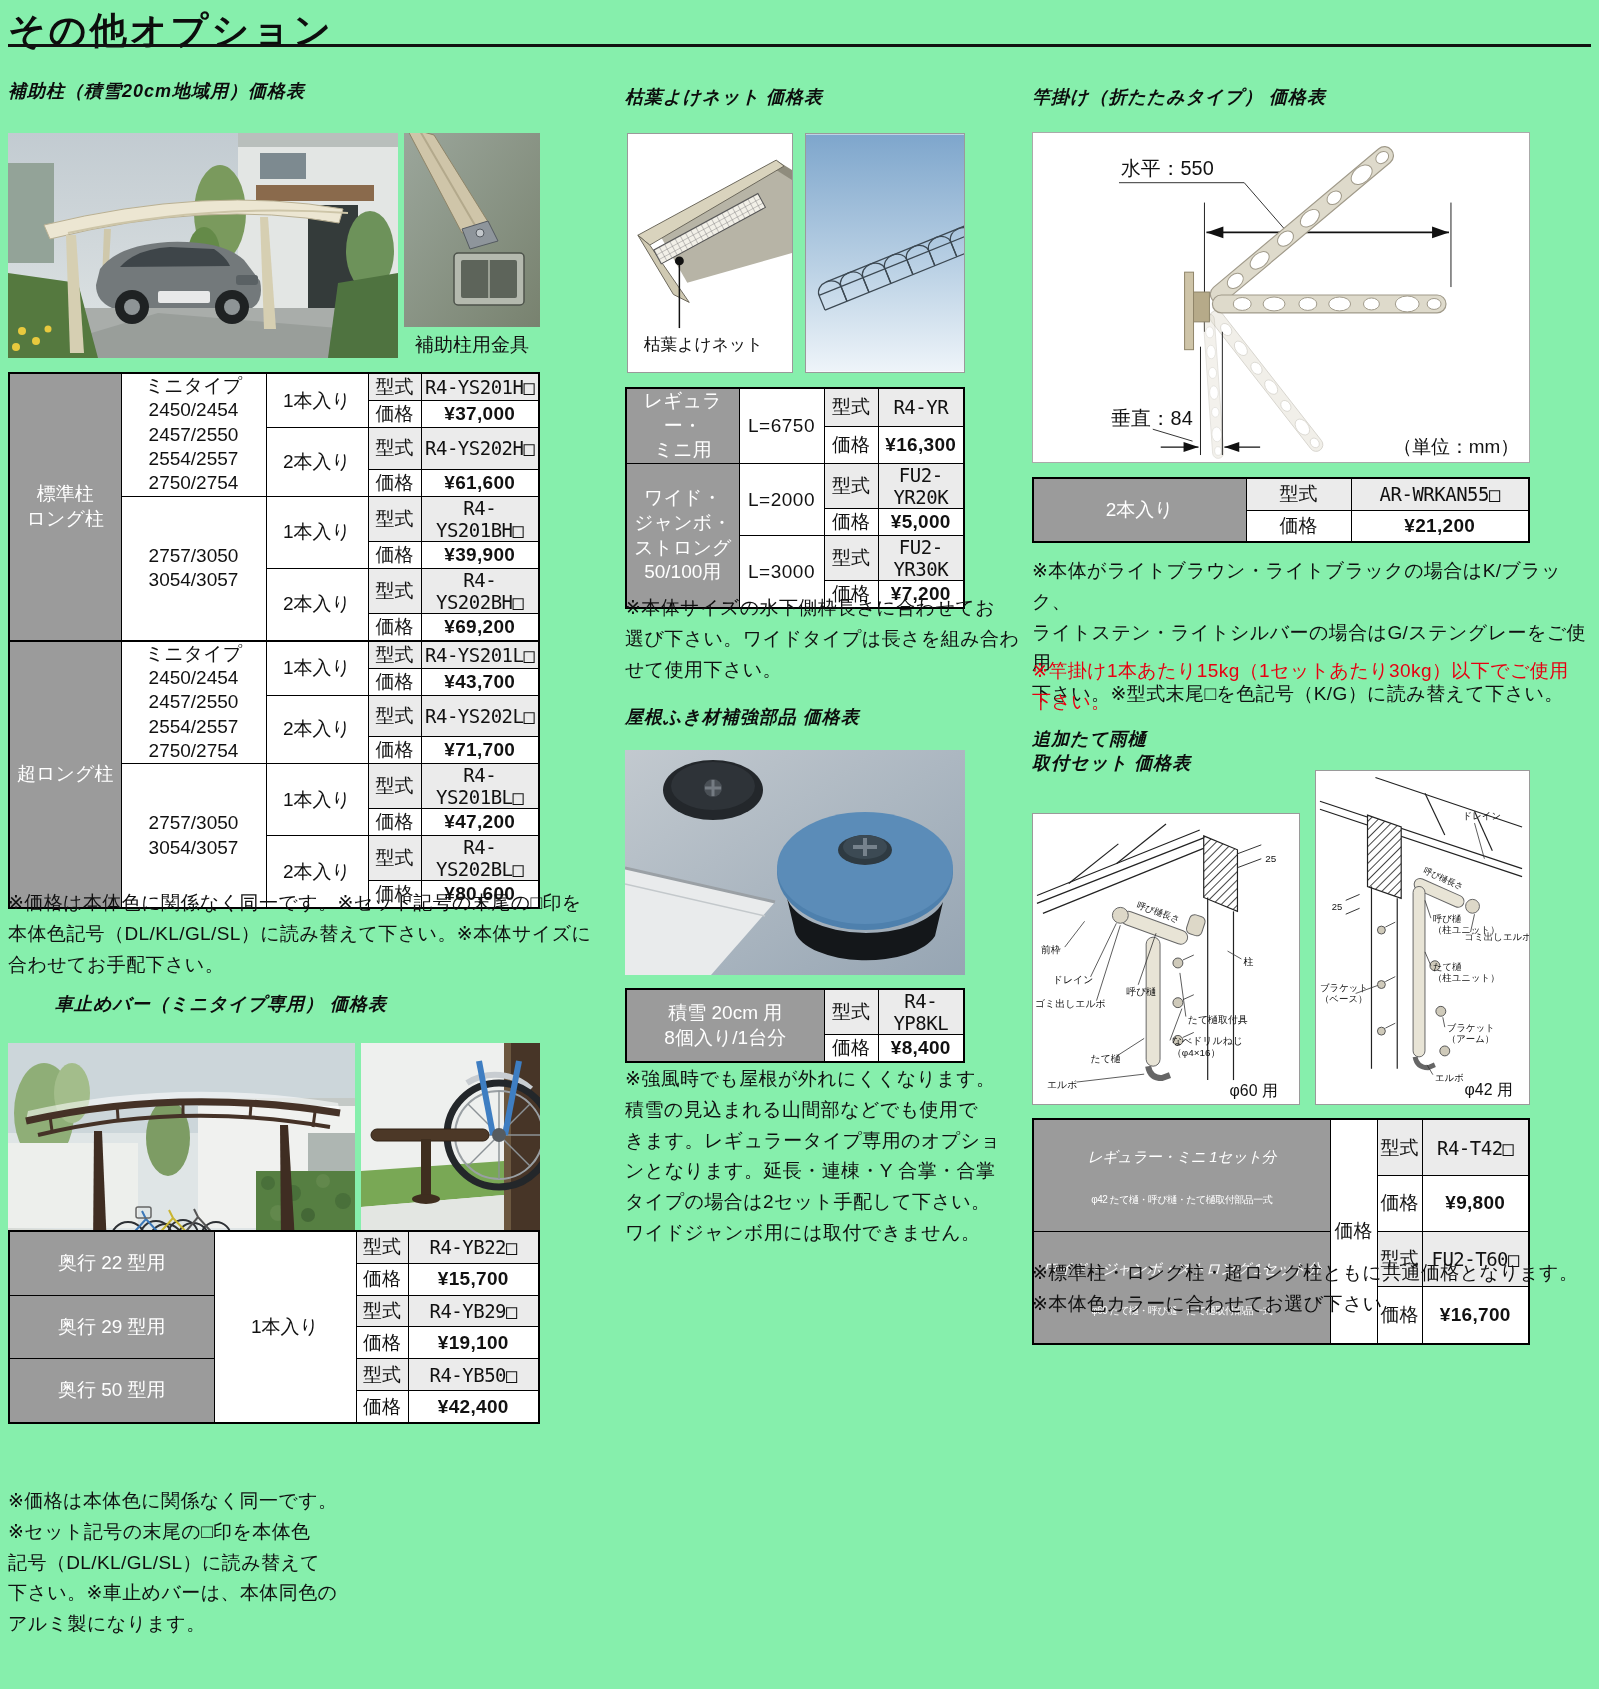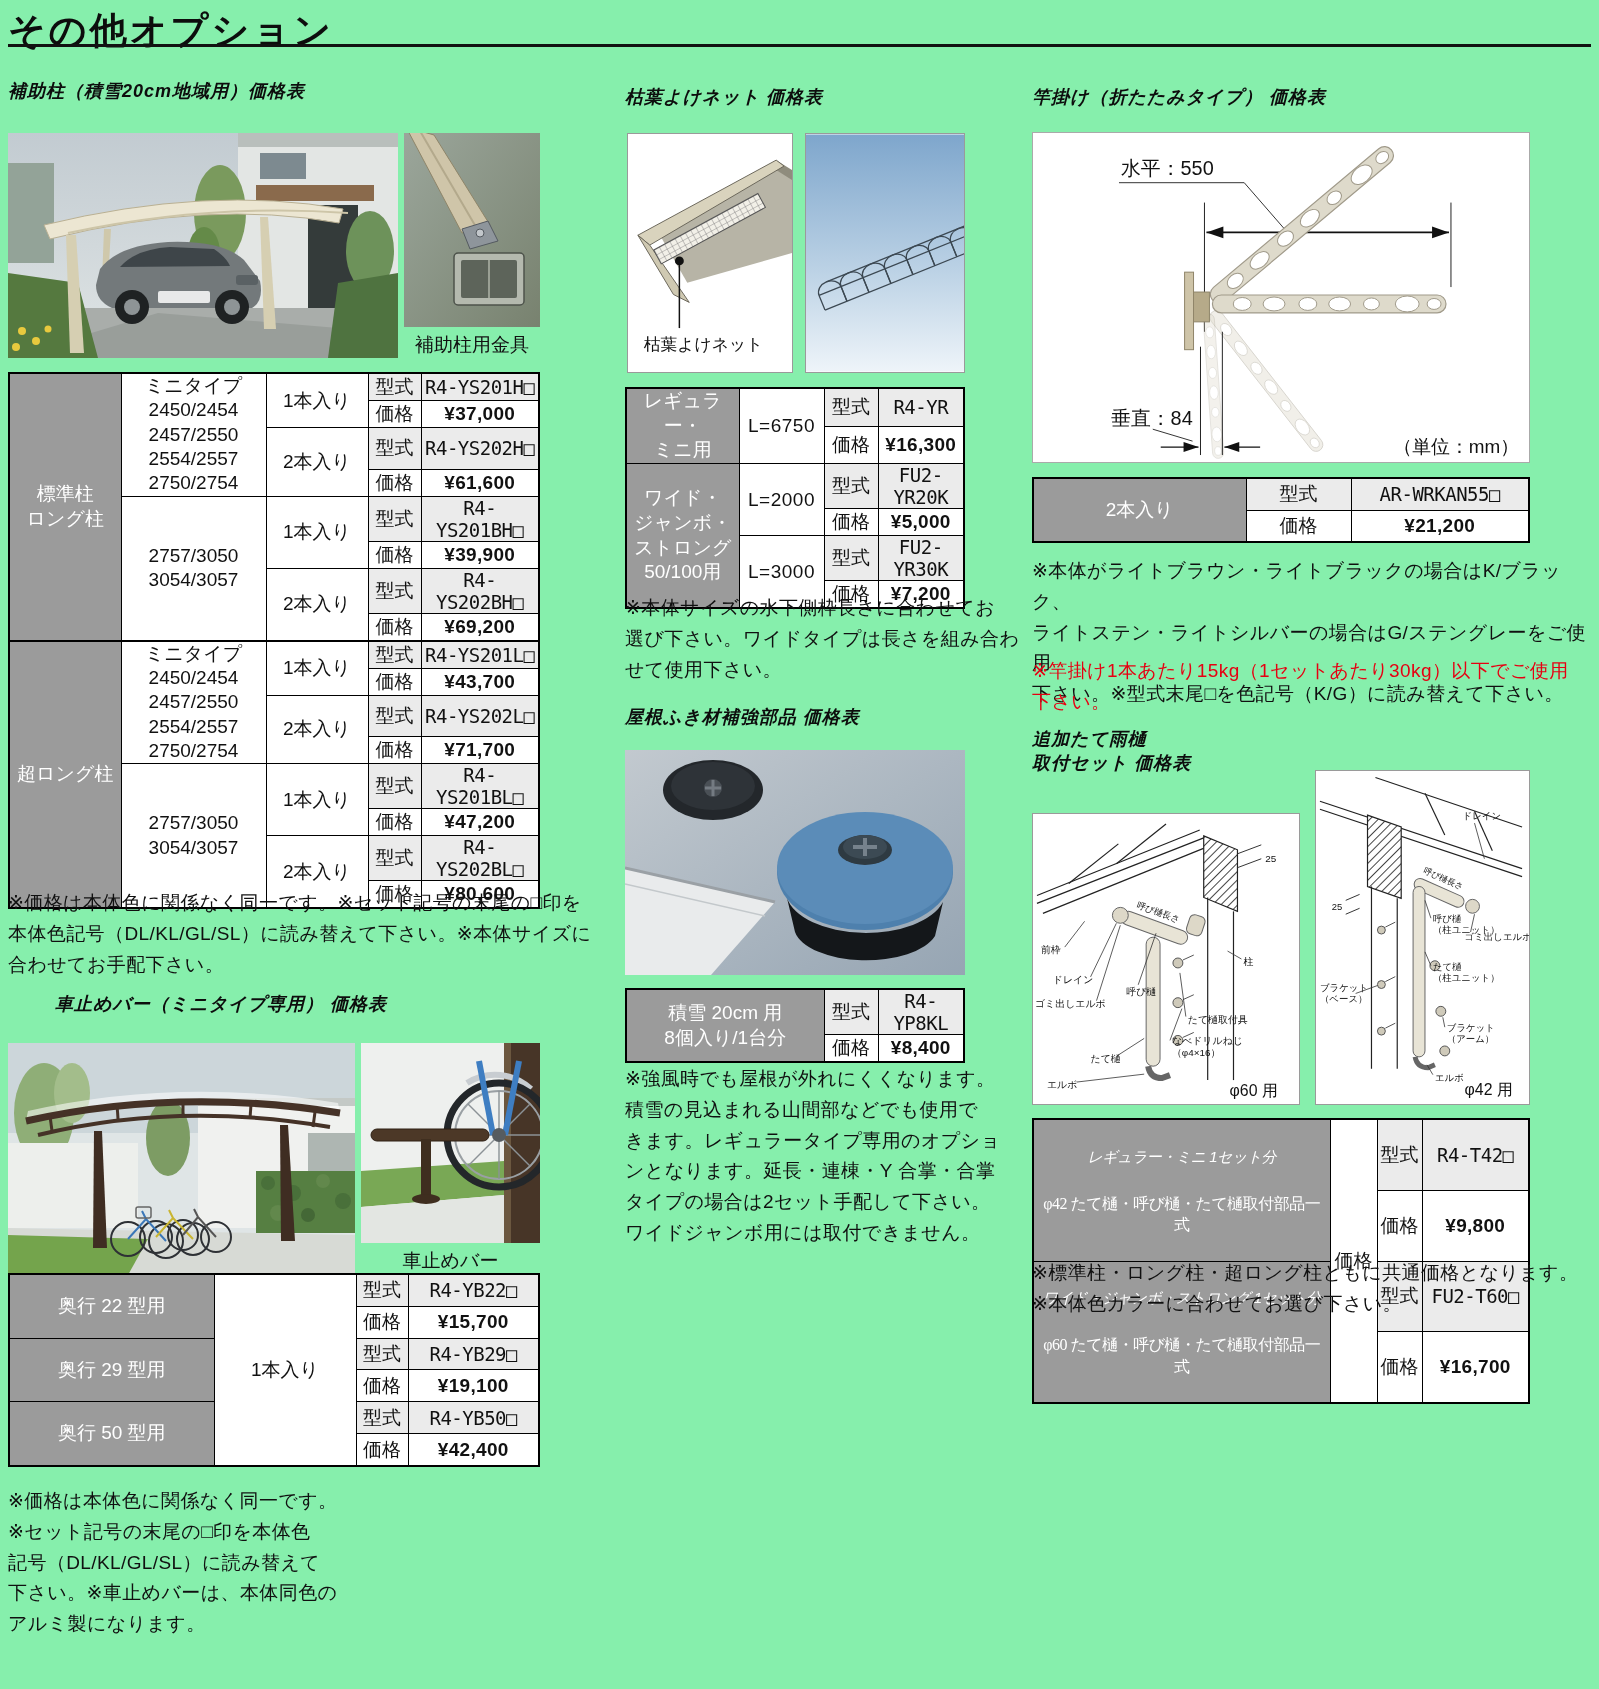--- a/index.html
+++ b/index.html
@@ -22,21 +22,21 @@
   td.g { background:#9b9b9b; color:#fff; white-space:pre-line; line-height:1.3; }
   td.s { white-space:pre-line; line-height:1.28; font-size:18.5px; }
   td.len { font-size:20px; letter-spacing:0.5px; }
   tr.mr td.h, tr.mr td.v { background:#ebebeb; }
   tr.pr td.h, tr.pr td.p { background:#fff; }
   td.v { font-family:"DejaVu Sans Mono","Liberation Mono",monospace; font-size:16.5px; letter-spacing:-0.5px; }
   td.p { font-weight:700; font-size:21px; letter-spacing:0.3px; }
   td.ph { background:#fff; font-size:20px; }
   tr.gsep td { border-top:2.5px solid #000; }
   td.g .u1 { display:block; font-size:15px; letter-spacing:-0.5px; line-height:1.55;font-style:italic; }
-  td.g .u2 { display:block; font-size:16px; letter-spacing:-0.5px; line-height:1.35;font-family:Liberation Serif, serif; }
+  td.g .u2 { display:block; font-size:10px; letter-spacing:-0.5px; line-height:1.35; }
   svg text { font-family:"Liberation Sans","DejaVu Sans",sans-serif; fill:#111; }
 </style>
 </head>
 <body>
 
 <div class="page">
 
   <h1 class="pagetitle abs" style="left:8px; top:6px;">その他オプション</h1>
   <div class="rule" style="left:8px; right:8px; top:44px; width:1583px;"></div>
 
@@ -279,21 +279,21 @@
       <path d="M118,18 L132,92" stroke="#3e7ec2" stroke-width="6"></path>
       <path d="M158,18 L144,92" stroke="#3e7ec2" stroke-width="6"></path>
       <circle cx="138" cy="92" r="7" fill="#565c60"></circle>
       <rect x="10" y="86" width="118" height="12" rx="6" fill="#4c3827" stroke="#2e2015"></rect>
       <rect x="60" y="96" width="10" height="58" fill="#3f2e1f"></rect>
       <ellipse cx="65" cy="156" rx="14" ry="5" fill="#3f2e1f"></ellipse>
     </svg>
   </div>
   <div class="caption" style="left:361px; top:1248px; width:179px;">車止めバー</div>
 
-  <table class="pt" id="t2" style="left:8px; top:1273px; width:532px; height:194px;border-radius:17px;">
+  <table class="pt" id="t2" style="left:8px; top:1230px; width:532px; height:194px;border-radius:17px;">
     <colgroup>
         <col style="width:205px">
         <col style="width:142px">
         <col style="width:52px">
         <col>
       </colgroup>
     <tbody>
         <tr class="mr">
       <td class="g" rowspan="2">奥行 22 型用</td>
       <td class="q" rowspan="6">1本入り</td>

